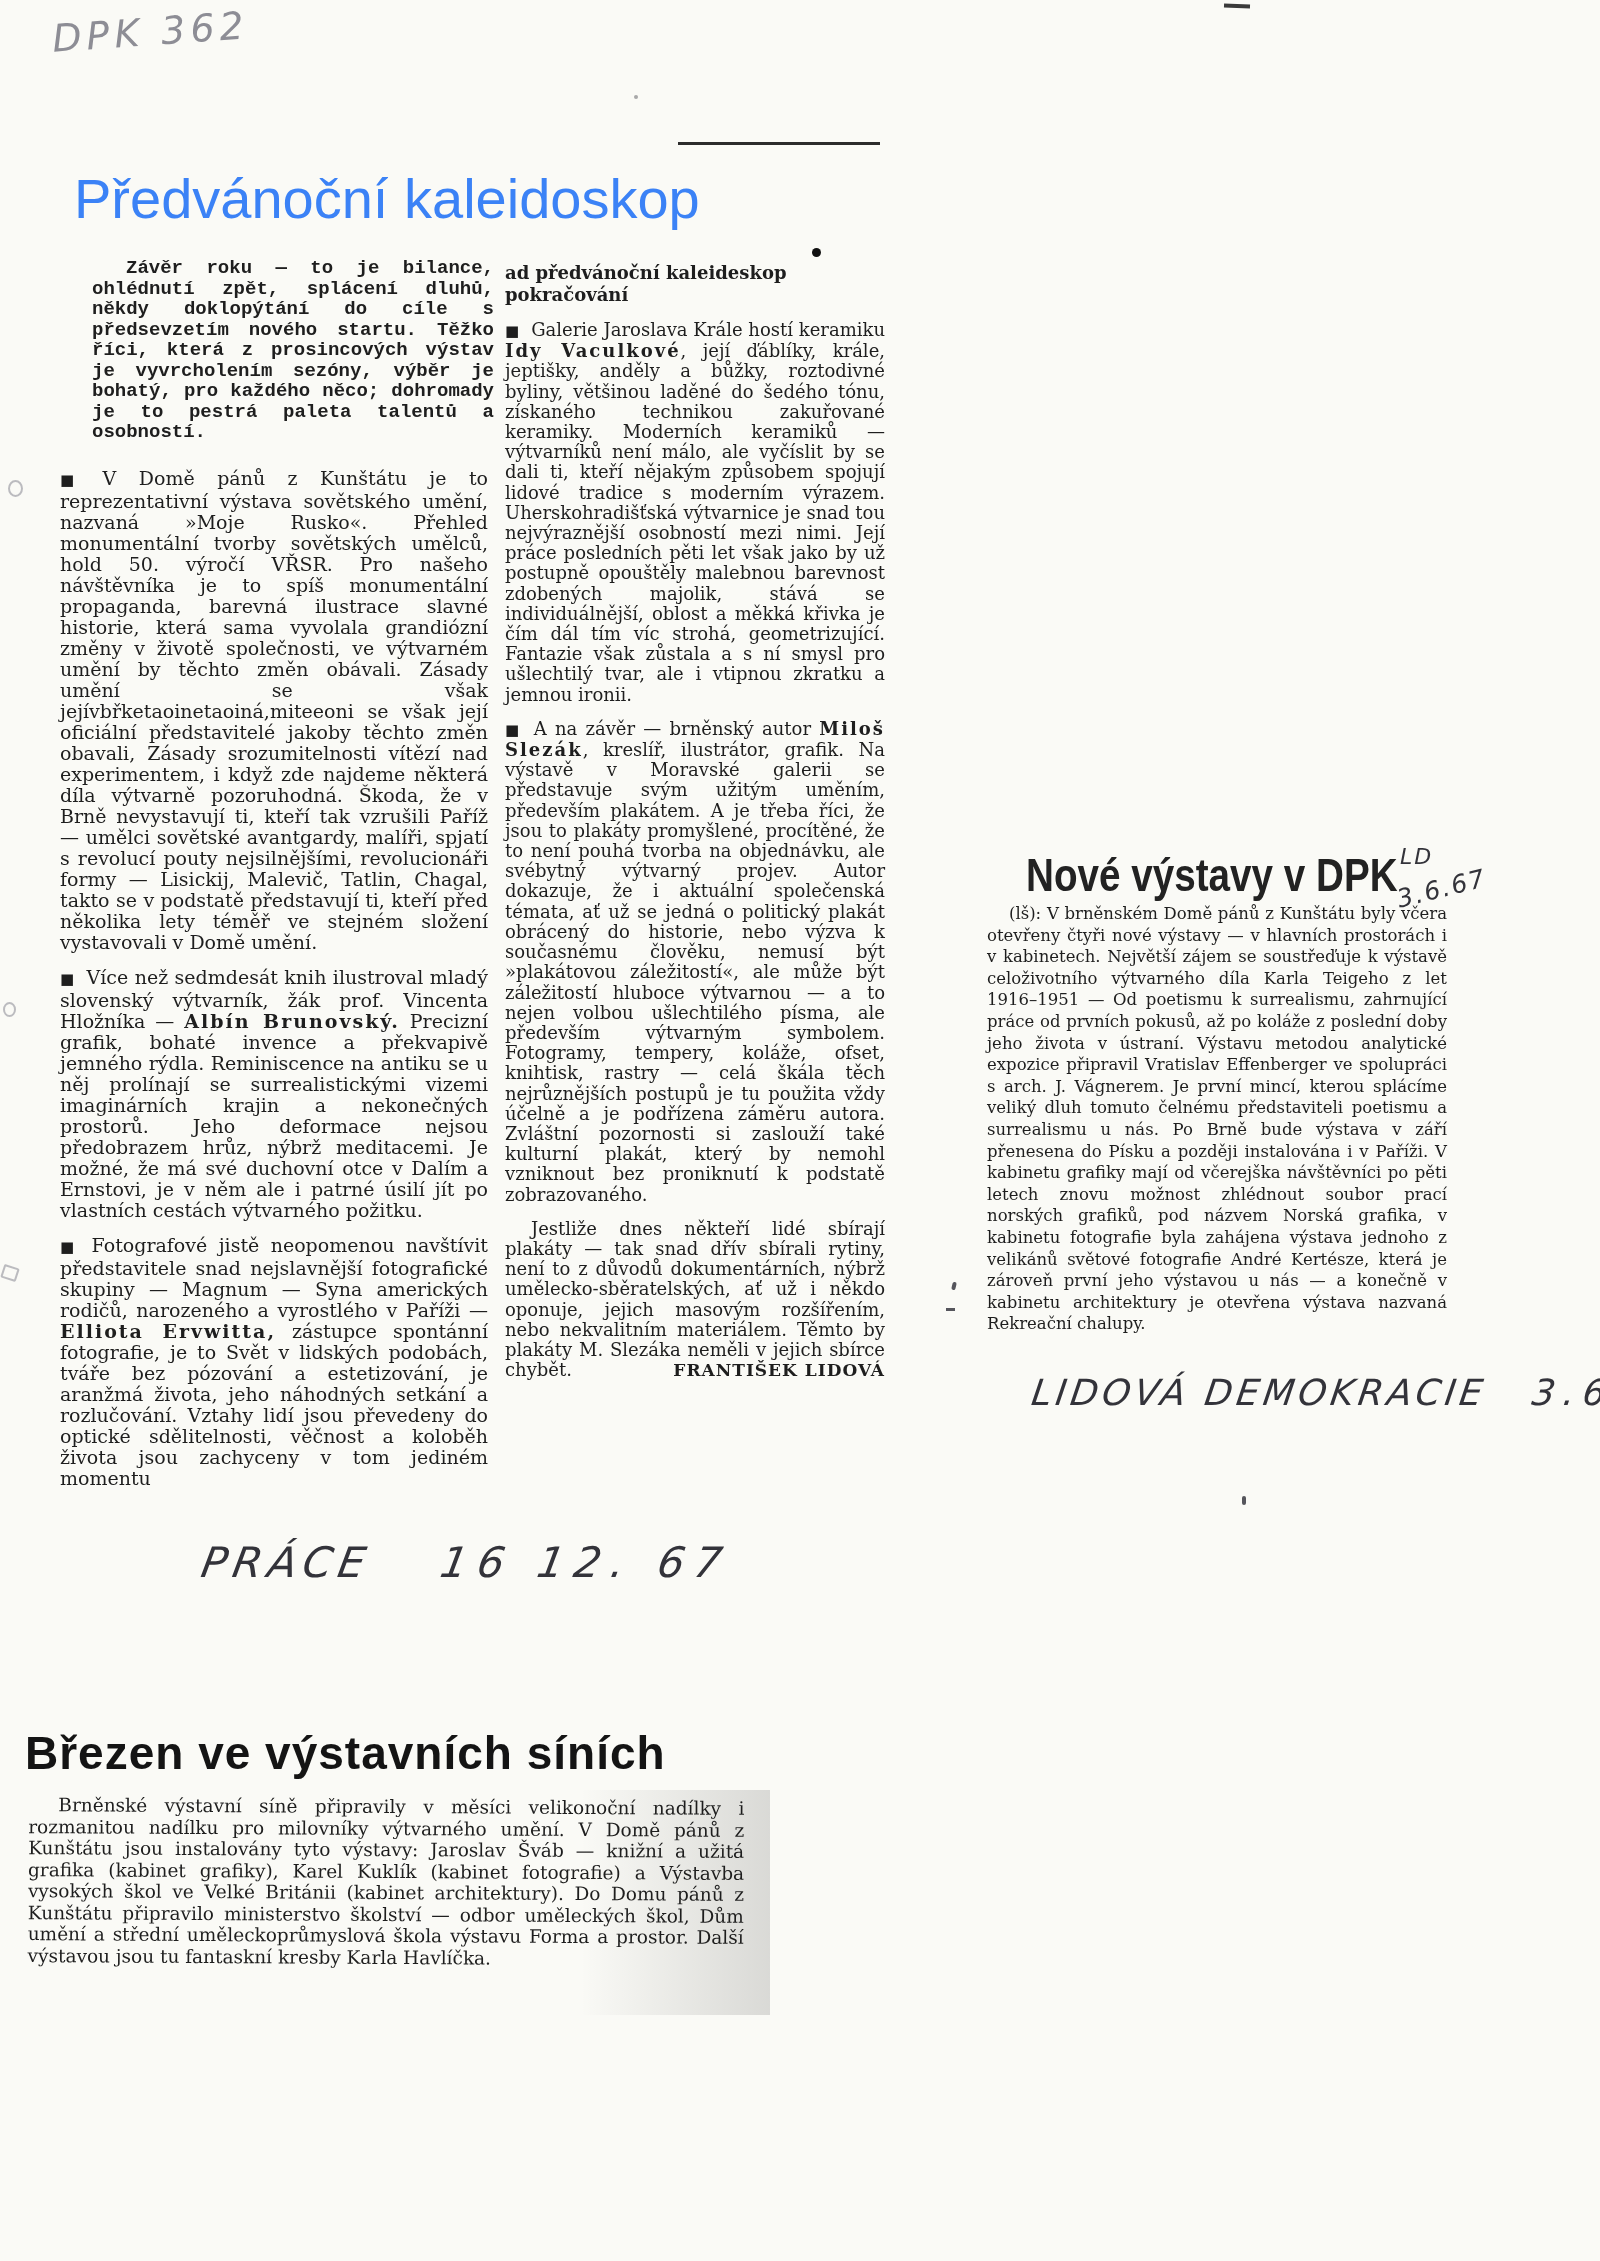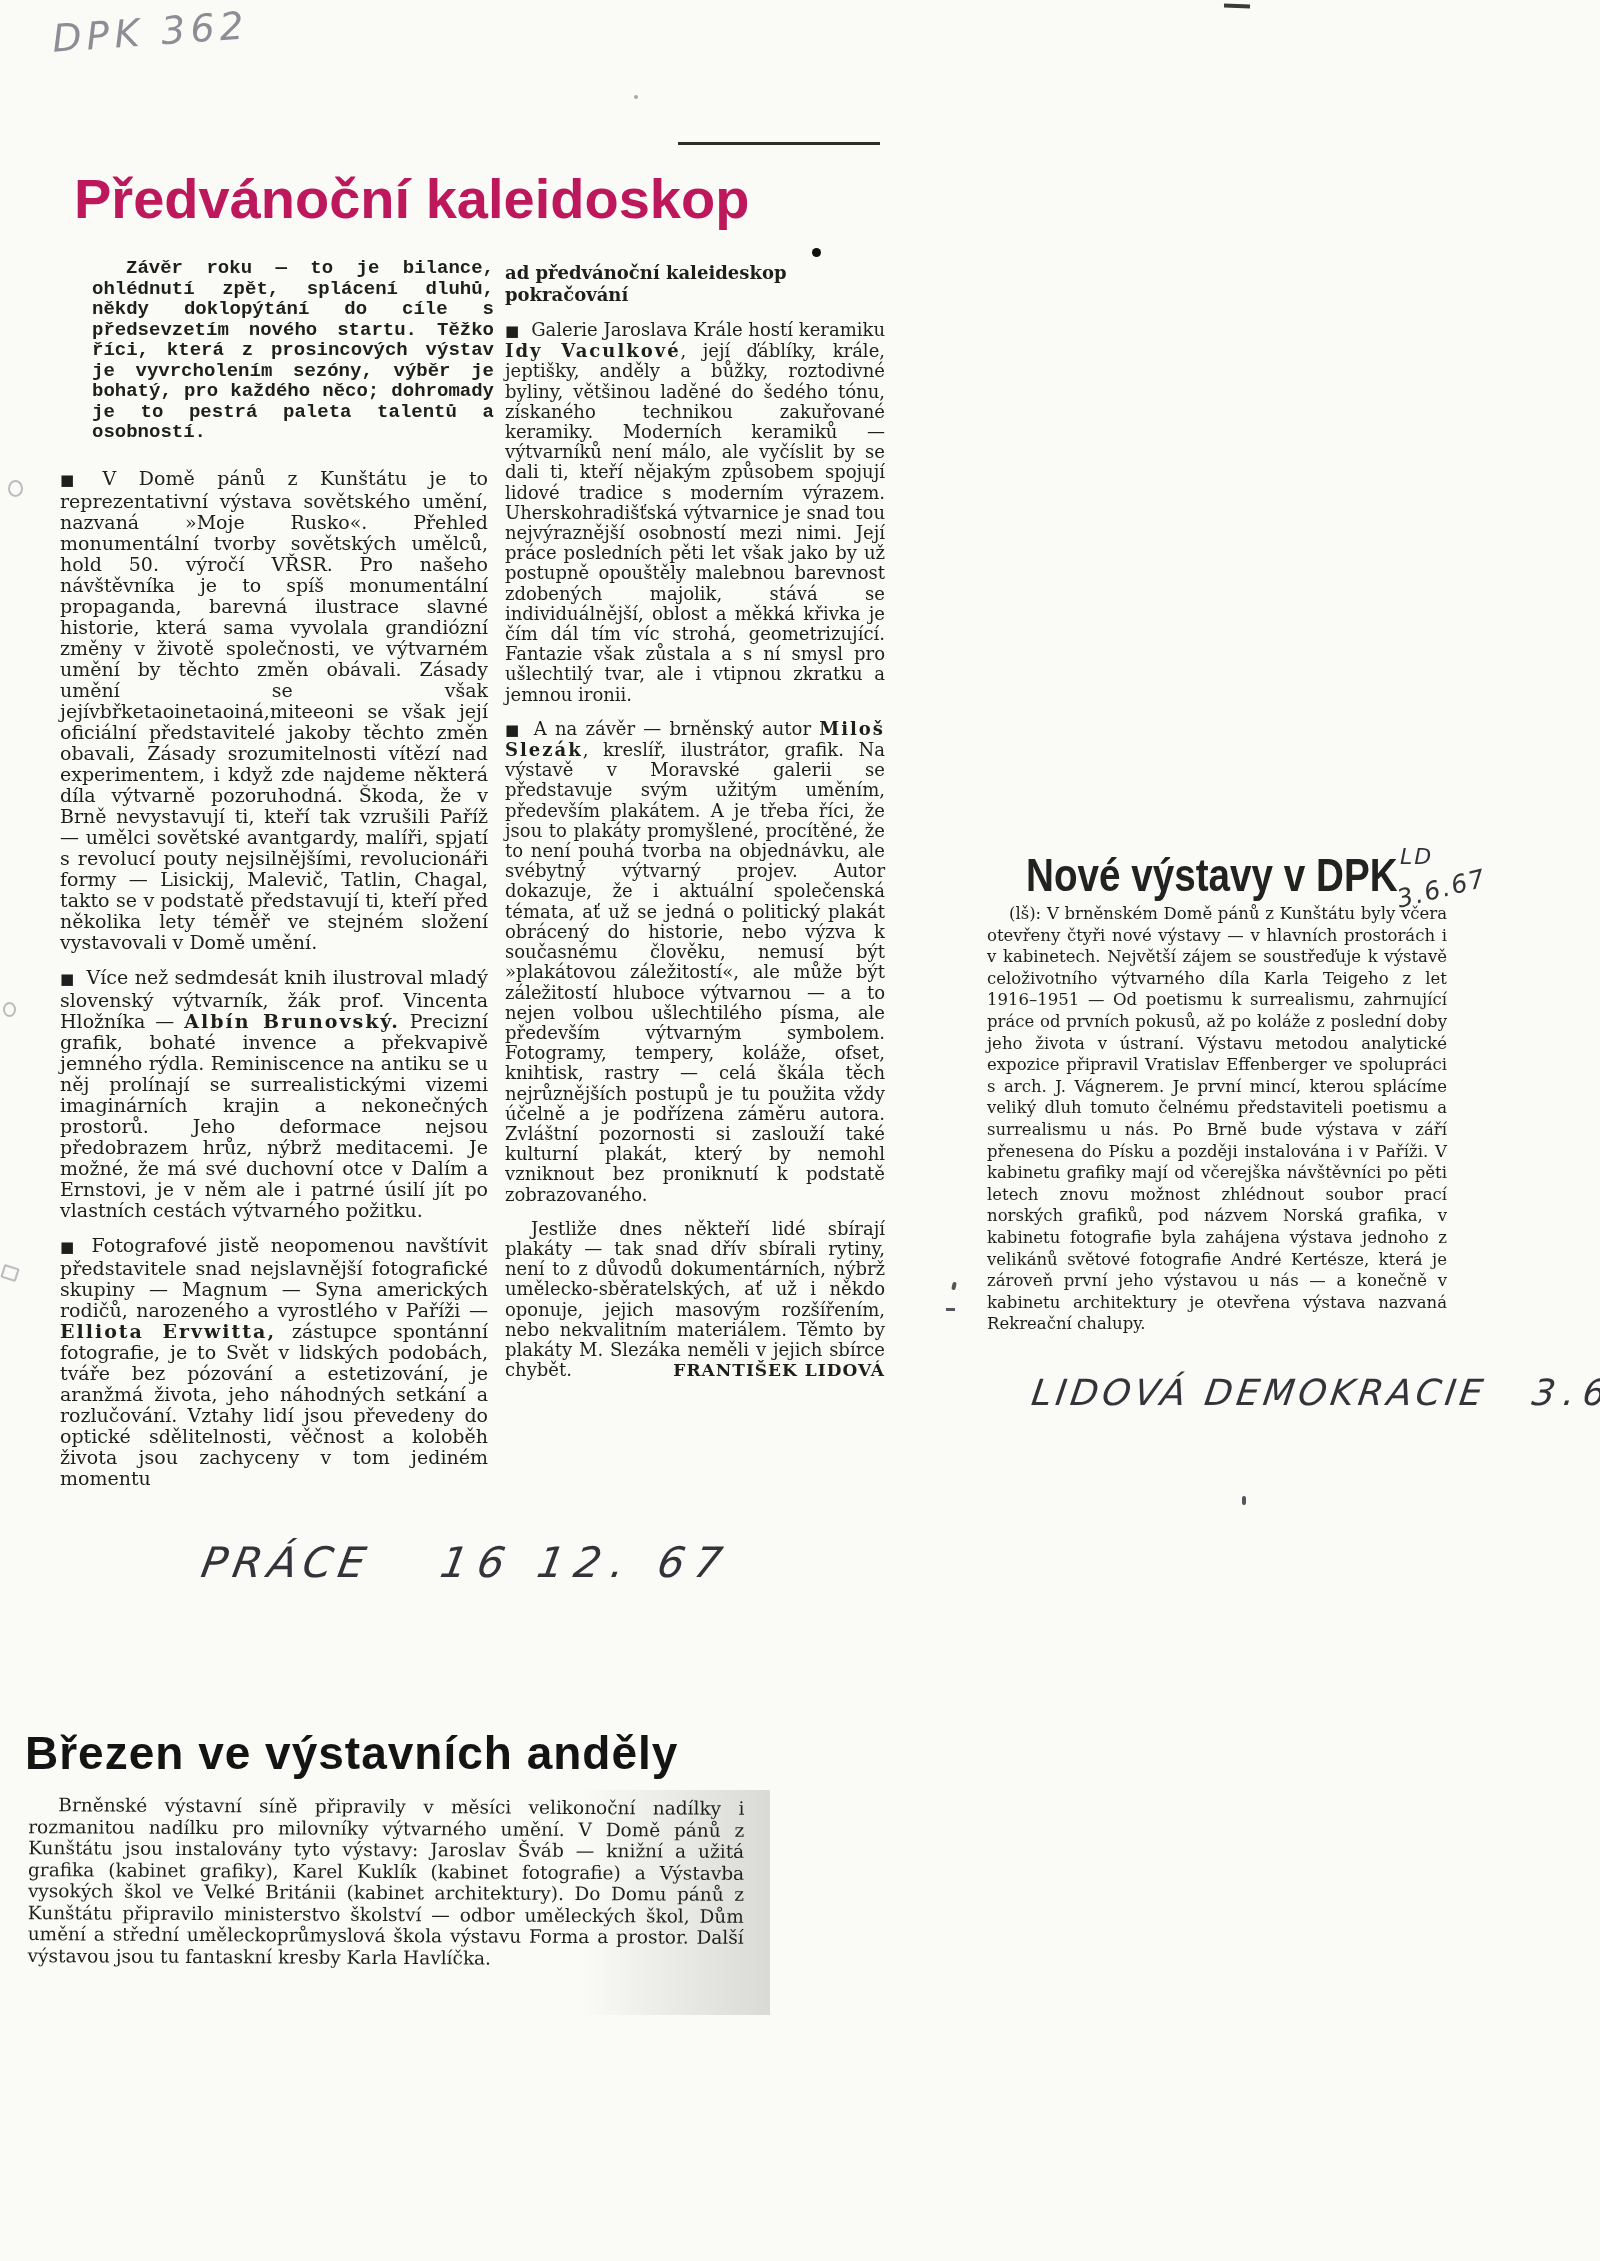--- a/index.html
+++ b/index.html
@@ -3,22 +3,22 @@
 <meta charset="utf-8">
 <style>
   html,body{margin:0;padding:0;background:#e8e8e4;}
   .page{position:relative;width:1600px;height:2261px;margin:0 auto;background:#fafaf6;
         font-family:"DejaVu Serif",serif;color:#1e1e1e;overflow:hidden;}
   .news{text-align:justify;}
   .abs{position:absolute;}
   h1,p{margin:0;padding:0;}
 
   
-  .a1-title{left:74px;top:166px;font-family:"Liberation Sans",sans-serif;font-weight:bold;
-            font-size:56px;letter-spacing:0;color:#be185d;white-space:nowrap;}
+  .a1-title{left:74px;top:166px;font-family:"Liberation Sans",sans-serif;font-weight:normal;
+            font-size:56px;letter-spacing:0;color:#3b82f6;white-space:nowrap;}
   .a2-title{left:1026px;top:848px;font-family:"Liberation Sans",sans-serif;font-weight:bold;
             font-size:46px;color:#222;white-space:nowrap;transform:scaleX(0.84);transform-origin:left top;}
   .a3-title{left:25px;top:1726px;font-family:"Liberation Sans",sans-serif;font-weight:bold;
             font-size:46px;color:#141414;white-space:nowrap;letter-spacing:1px;}
 
   
   .intro{left:92px;top:258px;width:402px;font-weight:bold;font-size:19px;line-height:20.5px;text-indent:34px;font-family:Liberation Mono, monospace;}
   .col1{left:60px;top:468px;width:428px;font-size:19px;line-height:21px;}
   .col2{left:505px;top:262px;width:380px;font-size:18px;line-height:20.2px;}
   .col1 p,.col2 p{margin-bottom:14px;}
@@ -111,19 +111,19 @@
   </div>
 
   <div class="abs speck sp1"></div>
   <div class="abs speck sp2"></div>
   <div class="abs speck sp3"></div>
 
   <div class="abs hand ink lidova-note">
     <span>LIDOVÁ DEMOKRACIE</span><span class="lidova-date">3.6.67</span>
   </div>
 
-  <h1 class="abs a3-title">Březen ve výstavních anděly</h1>
+  <h1 class="abs a3-title">Březen ve výstavních síních</h1>
   <div class="abs news a3-body">
     <p>Brněnské výstavní síně připravily v měsíci velikonoční nadílky i rozmanitou nadílku pro milovníky výtvarného umění. V Domě pánů z Kunštátu jsou instalovány tyto výstavy: Jaroslav Šváb — knižní a užitá grafika (kabinet grafiky), Karel Kuklík (kabinet fotografie) a Výstavba vysokých škol ve Velké Británii (kabinet architektury). Do Domu pánů z Kunštátu připravilo ministerstvo školství — odbor uměleckých škol, Dům umění a střední uměleckoprůmyslová škola výstavu Forma a prostor. Další výstavou jsou tu fantaskní kresby Karla Havlíčka.</p>
   </div>
   <div class="abs overink"></div>
 
 </div>
 
 </body></html>

